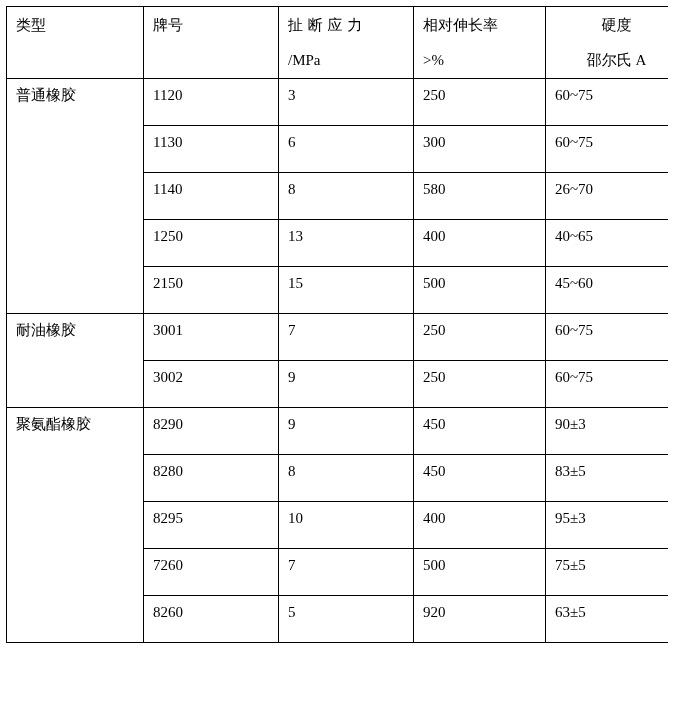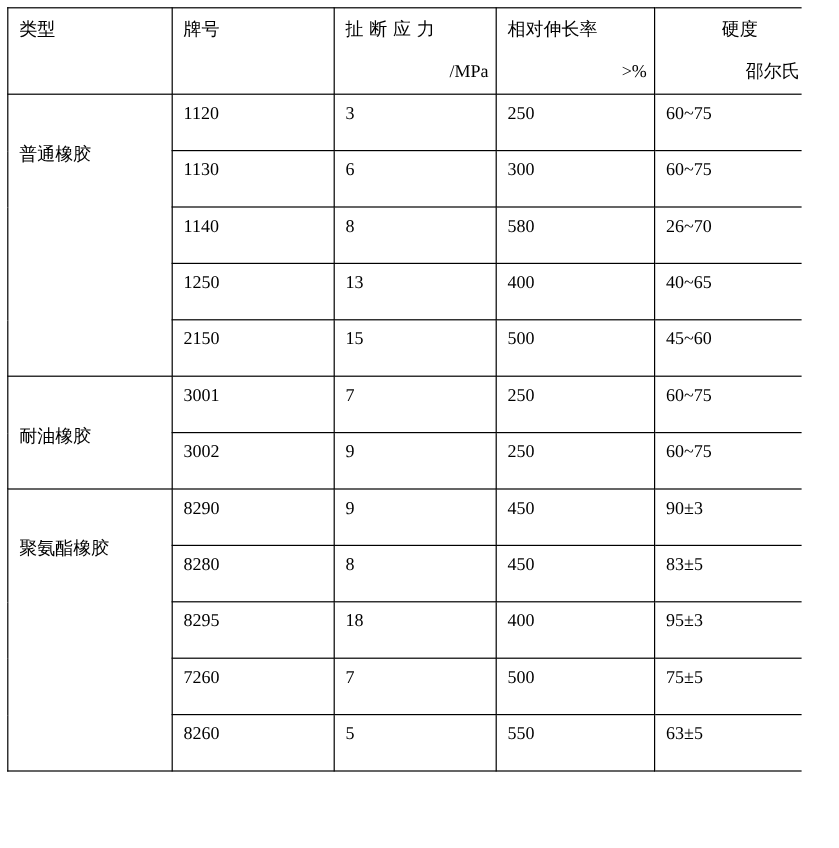--- a/index.html
+++ b/index.html
@@ -47,29 +47,27 @@
   .hdr .cell {
     padding-top: 11px;
     padding-bottom: 10px;
   }
   .hdr-line {
     display: block;
     white-space: nowrap;
   }
   .hdr-line + .hdr-line {
     margin-top: 20px;
-    text-align: right;
   }
   .center .cell {
     text-align: center;
     padding-left: 6px;
   }
   .grp-cell {
     padding: 9px 6px 9px 9px;
-    margin-top: 34px;
   }
   
   tr.datarow td .cell {
     height: 28px;
     padding-top: 9px;
     padding-bottom: 9px;
   }
   td.noborder-top { border-top: none; }
   td.noborder-bottom { border-bottom: none; }
   .spaced {
@@ -261,21 +259,21 @@
           </td>
         <td class="noborder-top noborder-bottom">
             <div class="cell pm">83±5</div>
           </td>
       </tr>
       <tr class="datarow">
         <td class="noborder-top noborder-bottom">
             <div class="cell">8295</div>
           </td>
         <td class="noborder-top noborder-bottom">
-            <div class="cell">18</div>
+            <div class="cell">10</div>
           </td>
         <td class="noborder-top noborder-bottom">
             <div class="cell">400</div>
           </td>
         <td class="noborder-top noborder-bottom">
             <div class="cell pm">95±3</div>
           </td>
       </tr>
       <tr class="datarow">
         <td class="noborder-top noborder-bottom">
@@ -292,21 +290,21 @@
           </td>
       </tr>
       <tr class="datarow">
         <td class="noborder-top">
             <div class="cell">8260</div>
           </td>
         <td class="noborder-top">
             <div class="cell">5</div>
           </td>
         <td class="noborder-top">
-            <div class="cell">550</div>
+            <div class="cell">920</div>
           </td>
         <td class="noborder-top">
             <div class="cell pm">63±5</div>
           </td>
       </tr>
     </tbody>
   </table>
 </div>
 
 </body></html>

